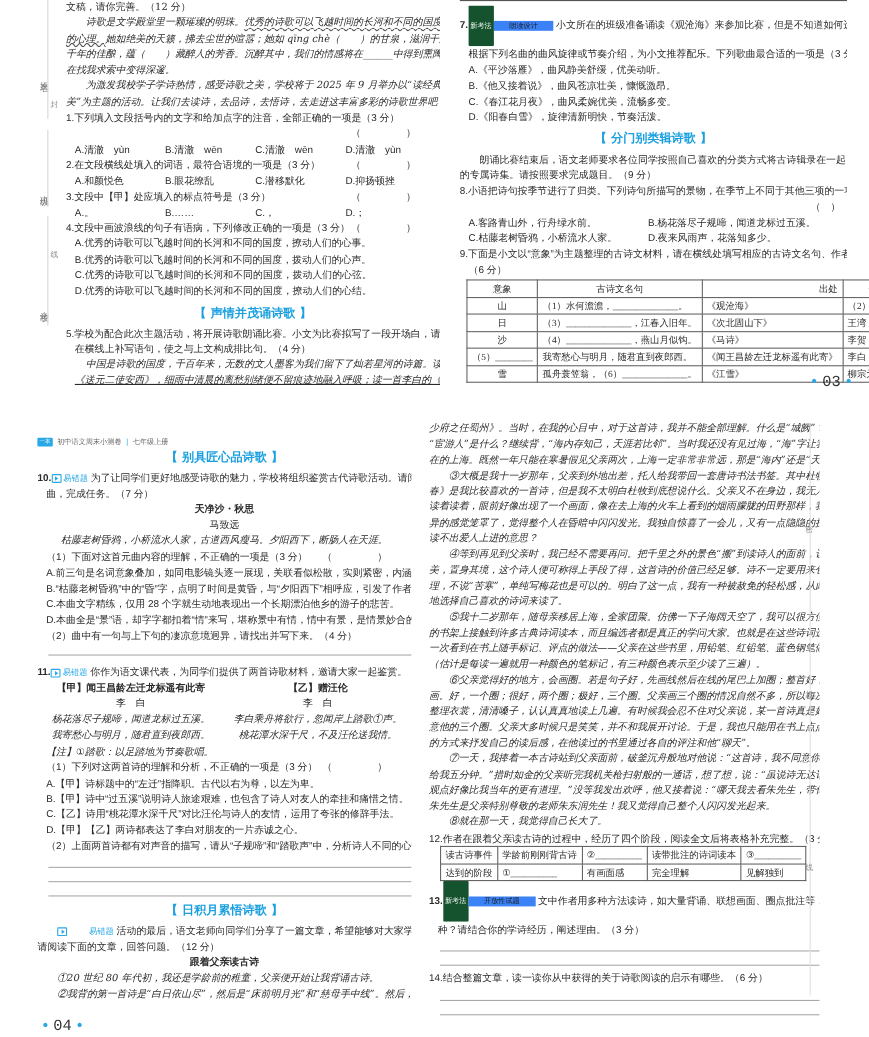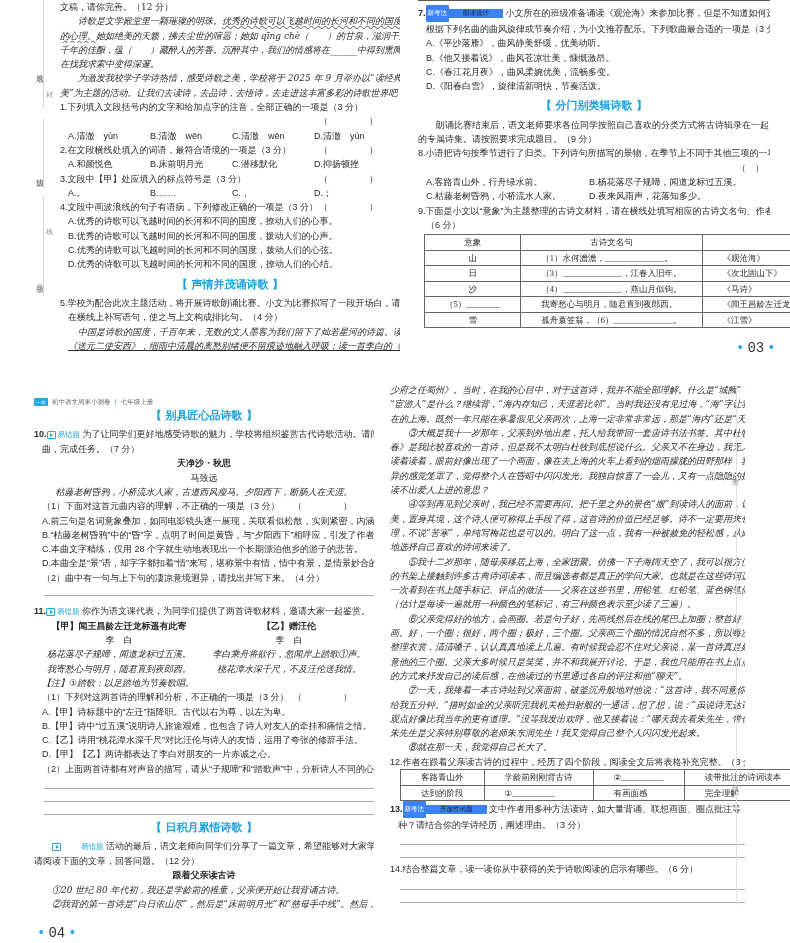--- a/index.html
+++ b/index.html
@@ -30,28 +30,28 @@
   .opts4 { display: flex; padding-left: 8px; }
   .opts4 span { width: 82px; }
   .opts2 { display: flex; padding-left: 8px; }
   .opts2 span { width: 163px; }
   .paren { float: right; padding-right: 6px; letter-spacing: 16px; }
   .wavy { text-decoration: underline wavy #555; text-decoration-thickness: 0.5px; }
   .ul { text-decoration: underline; }
 
   .section-title { text-align: center; color: #1aa0e0; font-family: "DejaVu Sans", sans-serif; font-weight: bold; font-size: 11px; margin: 6px 0 4px; }
 
-  .tag { display: inline-block; background: #3b82f6; color: #fff; font-family: "DejaVu Sans", sans-serif; font-size: 6.5px; line-height: 9px; padding: 4px 2px; border-radius: 1px; vertical-align: middle; }
+  .tag { display: inline-block; background: #14532d; color: #fff; font-family: "DejaVu Sans", sans-serif; font-size: 6.5px; line-height: 9px; padding: 14px 2px; border-radius: 1px; vertical-align: middle; }
   .tag-sub { display: inline-block; color: #1a1a1a; font-family: "DejaVu Sans", sans-serif; font-size: 6.5px; background: #3b82f6; padding: 0 14px; line-height: 9px; vertical-align: middle; text-align: center; }
   .tag-err { display: inline-flex; align-items: center; color: #29a8e6; font-family: "DejaVu Sans", sans-serif; font-size: 7.5px; vertical-align: middle; gap: 2px; }
   .play-ico { display: inline-block; width: 9px; height: 8px; border: 1px solid #29a8e6; border-radius: 1px; position: relative; }
   .play-ico::after { content: ""; position: absolute; left: 2.5px; top: 1px; border-left: 3.5px solid #29a8e6; border-top: 2.5px solid transparent; border-bottom: 2.5px solid transparent; }
 
   table.grid { border-collapse: collapse; font-family: "Liberation Serif", "DejaVu Serif", serif; font-size: 8.5px; }
-  table.grid td { border: 1px solid #666; padding: 0 20px; height: 15.5px; white-space: nowrap; }
+  table.grid td { border: 1px solid #666; padding: 0 4px; height: 15.5px; white-space: nowrap; }
   table.grid { border: 1.5px solid #444; }
   .center { text-align: center; }
 
   .answer-line { height: 1px; background: #aaa; margin: 12px 0 0; }
   .pagenum { position: absolute; font-family: Liberation Mono, monospace; font-size: 14px; color: #333; }
   .pagenum .dot { color: #29a8e6; padding: 0 3px; }
 
   .header-bar { position: absolute; left: 34px; top: 40px; display: flex; align-items: center; gap: 4px; font-family: "DejaVu Sans", sans-serif; font-size: 6.5px; color: #666; }
   .logo-box { width: 14px; height: 8px; background: #29a8e6; color: #fff; font-size: 5px; line-height: 8px; text-align: center; border-radius: 1px; }
   .hdr-sep { color: #29a8e6; }
@@ -96,21 +96,21 @@
         <span>A.清澈　yùn</span>
         <span>B.清澈　wēn</span>
         <span>C.清澈　wēn</span>
         <span>D.清澈　yùn</span>
       </div>
     </div>
     <div>
       <p class="q"><span>2.在文段横线处填入的词语，最符合语境的一项是（3 分）</span><span class="paren">（　）</span></p>
       <div class="opts4 q">
         <span>A.和颜悦色</span>
-        <span>B.床前明月光</span>
+        <span>B.眼花缭乱</span>
         <span>C.潜移默化</span>
         <span>D.抑扬顿挫</span>
       </div>
     </div>
     <div>
       <p class="q"><span>3.文段中【甲】处应填入的标点符号是（3 分）</span><span class="paren">（　）</span></p>
       <div class="opts4 q">
         <span>A.。</span>
         <span>B.……</span>
         <span>C.，</span>
@@ -335,21 +335,21 @@
     <p class="kai">观点好像比我当年的更有道理。”没等我发出欢呼，他又接着说：“哪天我去看朱先生，带你一起去吧。”</p>
     <p class="kai">朱先生是父亲特别尊敬的老师朱东润先生！我又觉得自己整个人闪闪发光起来。</p>
 
     <p class="kai indent">⑧就在那一天，我觉得自己长大了。</p>
 
     <div>
       <p class="q">12.作者在跟着父亲读古诗的过程中，经历了四个阶段，阅读全文后将表格补充完整。（3 分）</p>
       <table class="grid" style="margin-left:10px;width:330px;">
         <tbody>
             <tr>
-          <td>客路青山外</td>
+          <td>读古诗事件</td>
           <td>学龄前刚刚背古诗</td>
           <td>②__________</td>
           <td>读带批注的诗词读本</td>
           <td>③__________</td>
         </tr>
         <tr>
           <td>达到的阶段</td>
           <td>①__________</td>
           <td>有画面感</td>
           <td>完全理解</td>

